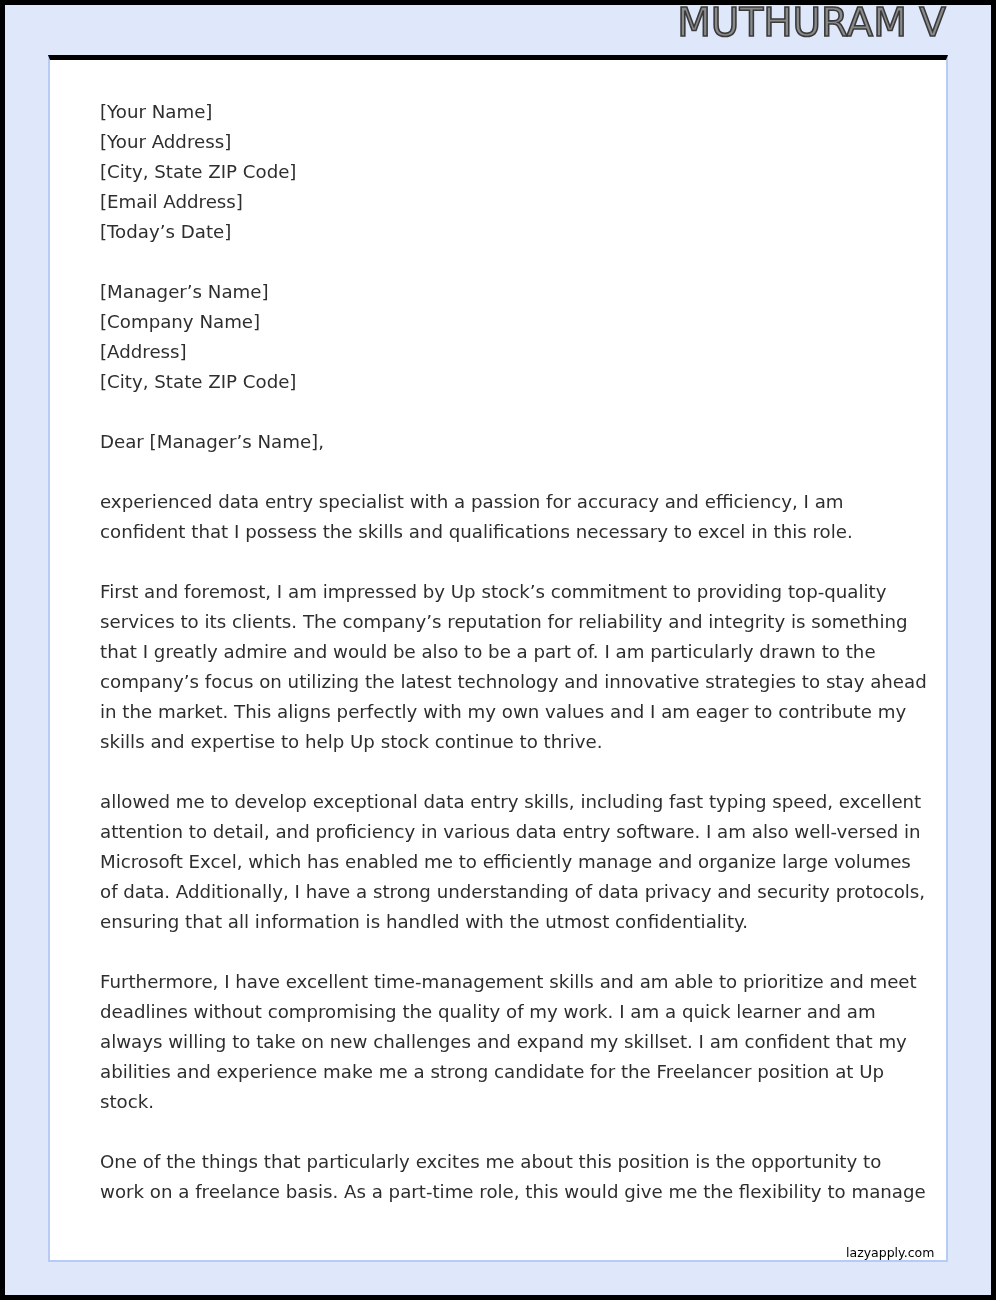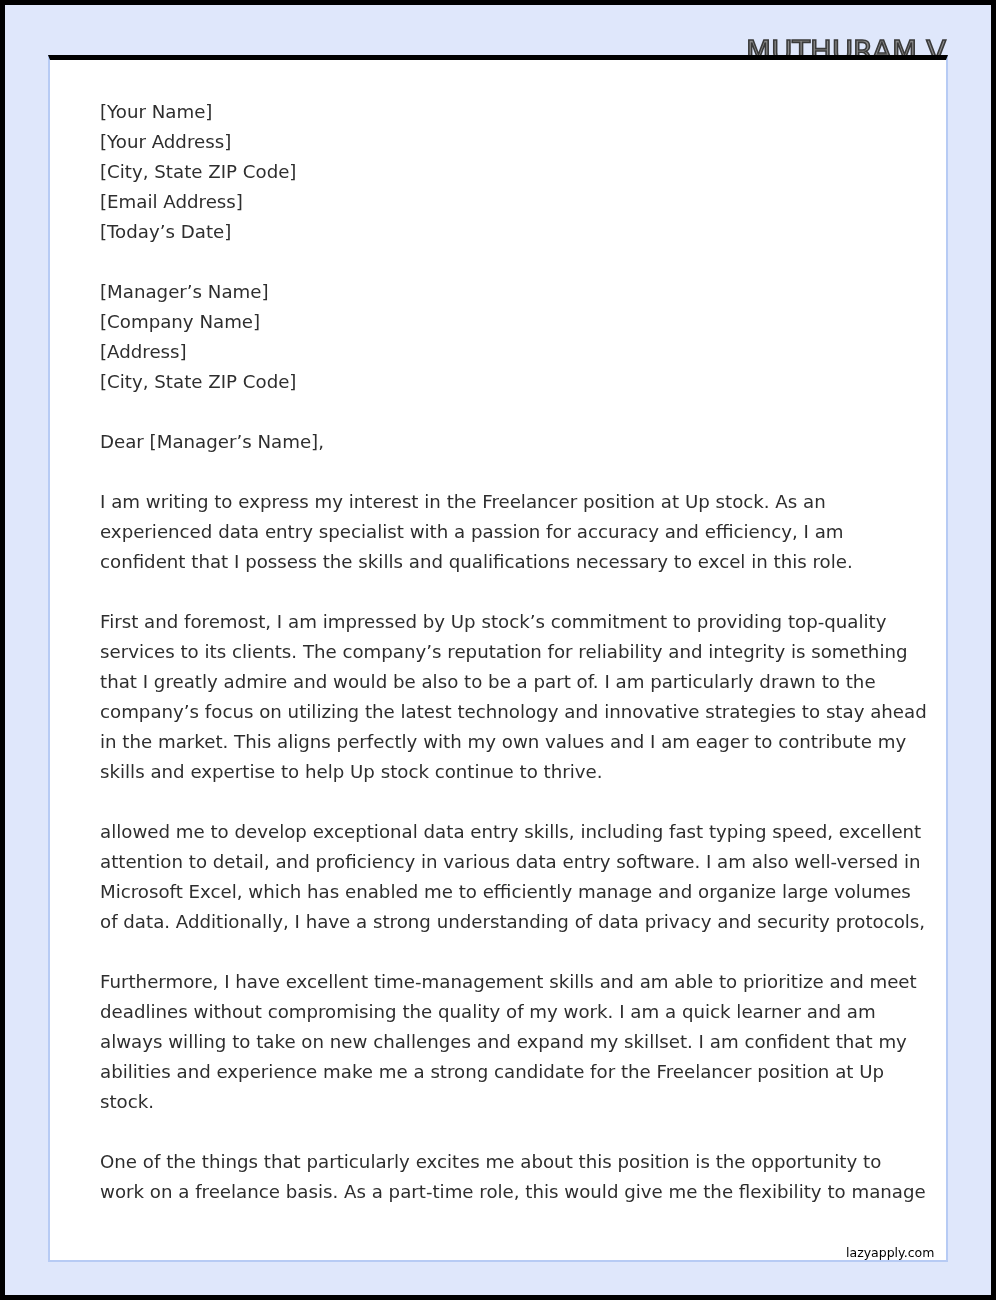--- a/index.html
+++ b/index.html
@@ -9,23 +9,23 @@
     font-family: "DejaVu Sans", sans-serif;
   }
   .frame {
     position: absolute; left: 0; top: 0; width: 996px; height: 1300px;
     box-sizing: border-box;
     border-left: 5px solid #000; border-top: 5px solid #000;
     border-right: 5px solid #000; border-bottom: 5px solid #000;
     pointer-events: none; z-index: 5;
   }
   .title {
-    position: absolute; right: 50px; top: 28px;
+    position: absolute; right: 50px; top: 0;
     font-family: "DejaVu Sans", sans-serif;
-    font-size: 29px; letter-spacing: 0px;
+    font-size: 39px; letter-spacing: 0px;
     color: #8a8a8a;
     -webkit-text-stroke: 1.6px #3a3a3a;
     line-height: 46px;
     font-weight: normal;
   }
   .page {
     position: absolute; left: 48px; top: 55px; width: 900px; height: 1207px;
     box-sizing: border-box;
     background: #ffffff;
     border-top: 5px solid #000;
@@ -70,41 +70,41 @@
     <span class="ln">[Manager’s Name]</span>
     <span class="ln">[Company Name]</span>
     <span class="ln">[Address]</span>
     <span class="ln">[City, State ZIP Code]</span>
   </div>
   <span class="gap"></span>
   <span class="ln">Dear [Manager’s Name],</span>
   <span class="gap"></span>
 
   <div>
-    <span class="ln">I am writing to express my interest in the Freelancer position at Up stock. As an</span>
     <span class="ln">experienced data entry specialist with a passion for accuracy and efficiency, I am</span>
     <span class="ln">confident that I possess the skills and qualifications necessary to excel in this role.</span>
   </div>
   <span class="gap"></span>
 
   <div>
     <span class="ln">First and foremost, I am impressed by Up stock’s commitment to providing top-quality</span>
     <span class="ln">services to its clients. The company’s reputation for reliability and integrity is something</span>
     <span class="ln">that I greatly admire and would be also to be a part of. I am particularly drawn to the</span>
     <span class="ln">company’s focus on utilizing the latest technology and innovative strategies to stay ahead</span>
     <span class="ln">in the market. This aligns perfectly with my own values and I am eager to contribute my</span>
     <span class="ln">skills and expertise to help Up stock continue to thrive.</span>
   </div>
   <span class="gap"></span>
 
   <div>
     <span class="ln">allowed me to develop exceptional data entry skills, including fast typing speed, excellent</span>
     <span class="ln">attention to detail, and proficiency in various data entry software. I am also well-versed in</span>
     <span class="ln">Microsoft Excel, which has enabled me to efficiently manage and organize large volumes</span>
     <span class="ln">of data. Additionally, I have a strong understanding of data privacy and security protocols,</span>
+    <span class="ln">ensuring that all information is handled with the utmost confidentiality.</span>
   </div>
   <span class="gap"></span>
 
   <div>
     <span class="ln">Furthermore, I have excellent time-management skills and am able to prioritize and meet</span>
     <span class="ln">deadlines without compromising the quality of my work. I am a quick learner and am</span>
     <span class="ln">always willing to take on new challenges and expand my skillset. I am confident that my</span>
     <span class="ln">abilities and experience make me a strong candidate for the Freelancer position at Up</span>
     <span class="ln">stock.</span>
   </div>

